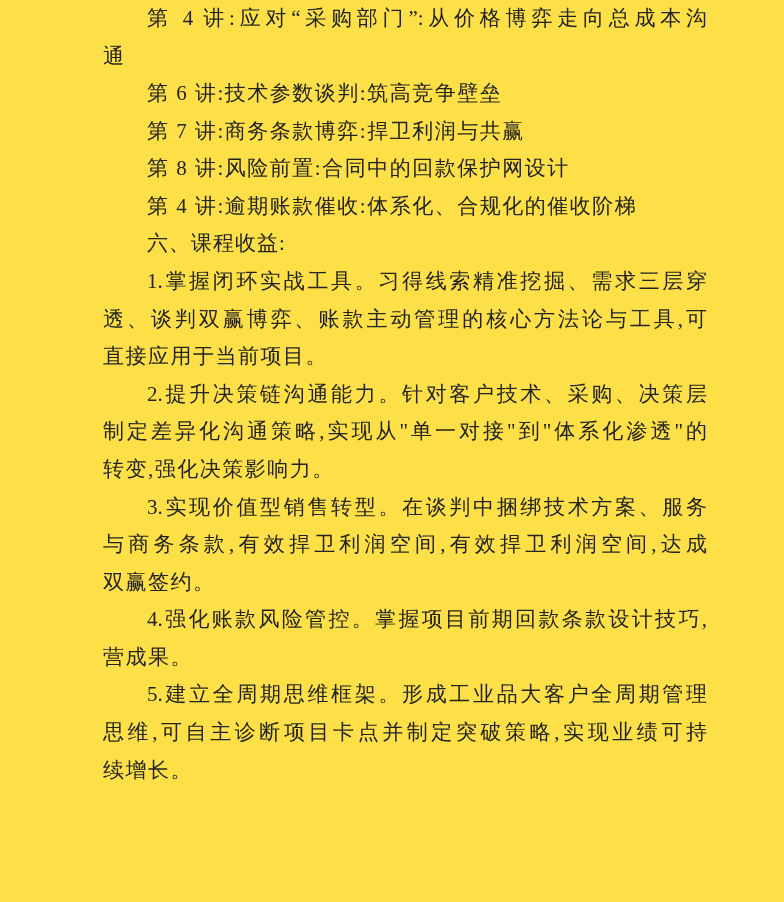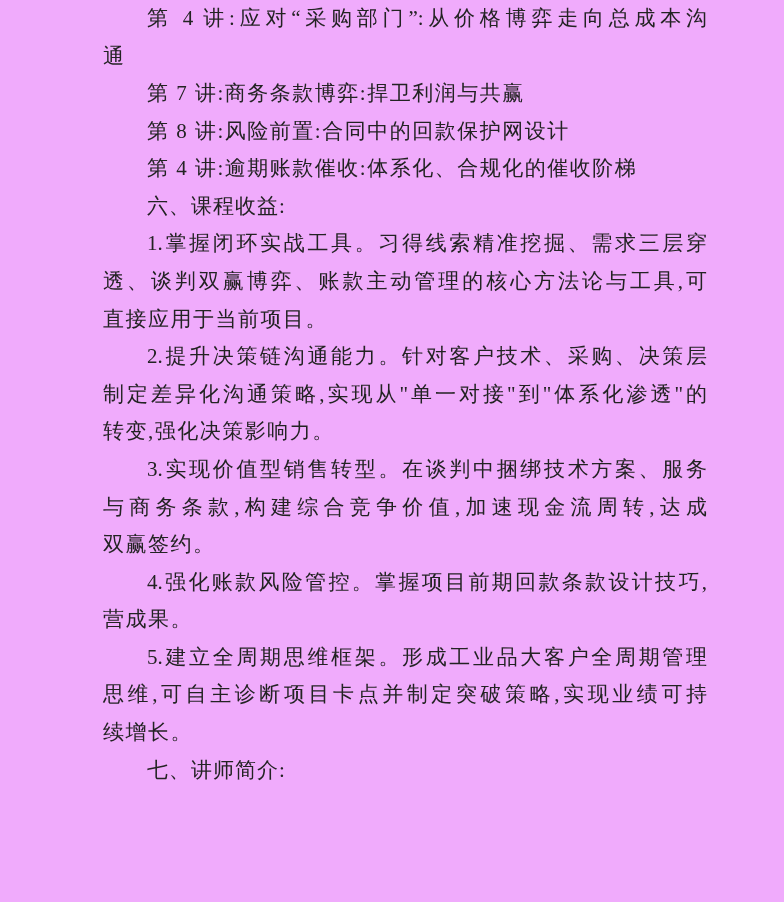--- a/index.html
+++ b/index.html
@@ -4,21 +4,21 @@
 <style>
   html, body {
     margin: 0;
     padding: 0;
     background: #ffffff;
   }
   .page {
     position: relative;
     width: 784px;
     height: 902px;
-    background: #f0abfc;
+    background: #fde047;
     overflow: hidden;
     font-family: "Liberation Serif", "DejaVu Serif", serif;
     color: #232323;
     box-sizing: border-box;
     padding: 0 77px 0 103px;
   }
   .line {
     height: 37.58px;
     line-height: 37.58px;
     font-size: 21px;
@@ -42,32 +42,32 @@
     font-weight: normal;
     letter-spacing: 1px;
   }
 </style>
 </head>
 <body>
 
 <div class="page">
   <div class="line indent justify">第 4 讲:应对“采购部门”:从价格博弈走向总成本沟</div>
   <div class="line">通</div>
+  <div class="line indent">第 6 讲:技术参数谈判:筑高竞争壁垒</div>
   <div class="line indent">第 7 讲:商务条款博弈:捍卫利润与共赢</div>
   <div class="line indent">第 8 讲:风险前置:合同中的回款保护网设计</div>
   <div class="line indent">第 4 讲:逾期账款催收:体系化、合规化的催收阶梯</div>
   <div class="line indent bold">六、课程收益:</div>
   <div class="line indent justify">1.掌握闭环实战工具。习得线索精准挖掘、需求三层穿</div>
   <div class="line justify">透、谈判双赢博弈、账款主动管理的核心方法论与工具,可</div>
   <div class="line">直接应用于当前项目。</div>
   <div class="line indent justify">2.提升决策链沟通能力。针对客户技术、采购、决策层</div>
   <div class="line justify">制定差异化沟通策略,实现从"单一对接"到"体系化渗透"的</div>
   <div class="line">转变,强化决策影响力。</div>
   <div class="line indent justify">3.实现价值型销售转型。在谈判中捆绑技术方案、服务</div>
-  <div class="line justify">与商务条款,构建综合竞争价值,加速现金流周转,达成</div>
+  <div class="line justify">与商务条款,有效捍卫利润空间,有效捍卫利润空间,达成</div>
   <div class="line">双赢签约。</div>
   <div class="line indent justify">4.强化账款风险管控。掌握项目前期回款条款设计技巧,</div>
   <div class="line">营成果。</div>
   <div class="line indent justify">5.建立全周期思维框架。形成工业品大客户全周期管理</div>
   <div class="line justify">思维,可自主诊断项目卡点并制定突破策略,实现业绩可持</div>
   <div class="line">续增长。</div>
-  <div class="line indent bold">七、讲师简介:</div>
 </div>
 
 </body></html>

